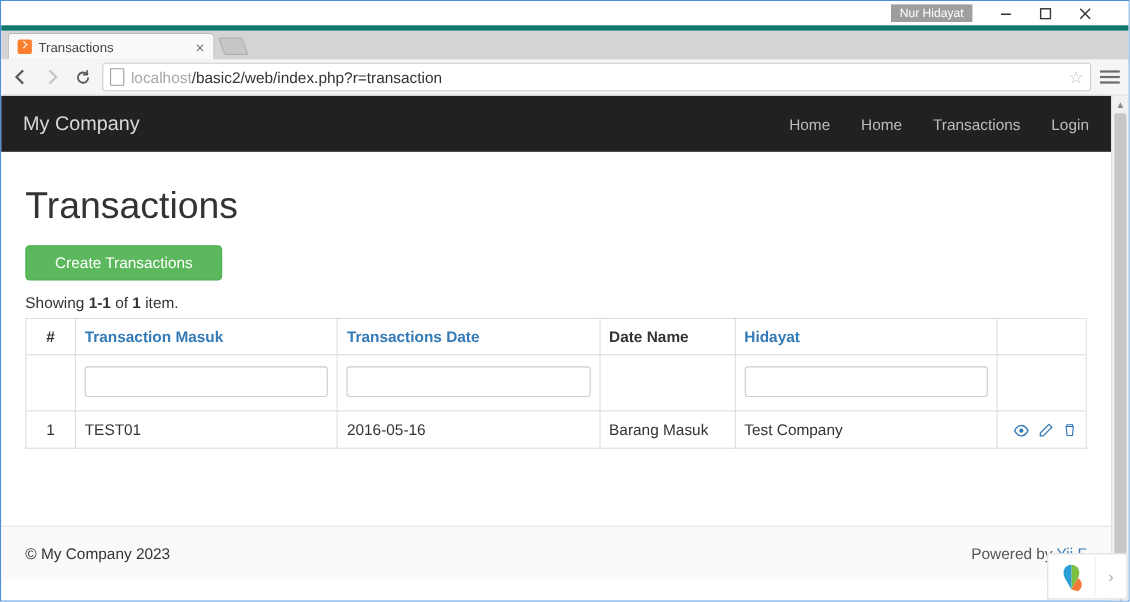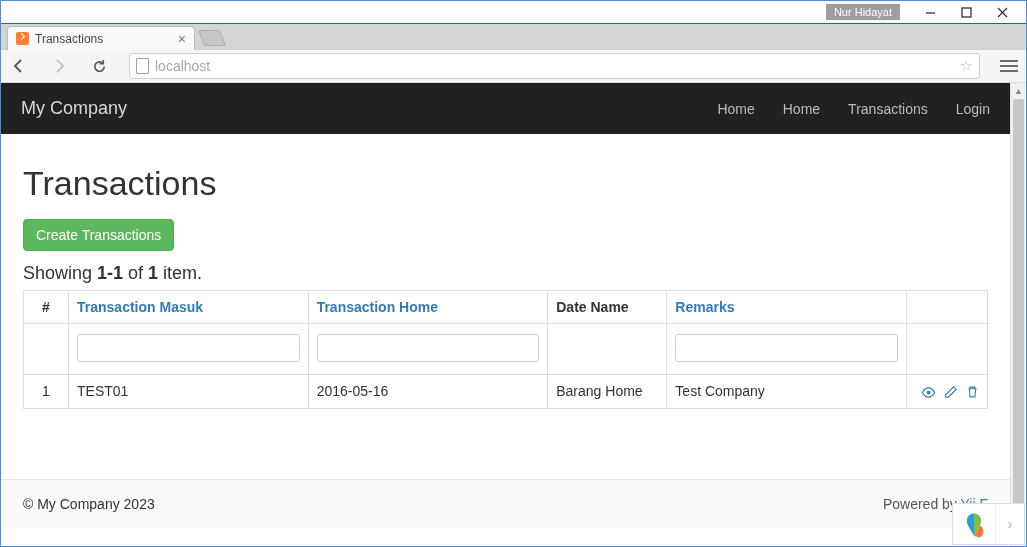--- a/index.html
+++ b/index.html
@@ -1,30 +1,30 @@
 <!DOCTYPE html>
 <html><head>
 <meta charset="utf-8">
 <style>
   html,body{margin:0;padding:0;font-family:Arial,Helvetica,sans-serif;font-size:14px;color:#333;background:#fff;}
   .window{width:1027px;height:547px;position:relative;border:1px solid #4a90d9;box-sizing:border-box;overflow:hidden;background:#fff;}
   
-  .os-titlebar{height:22px;background:#fff;display:flex;justify-content:flex-end;align-items:center;padding-right:6px;border-bottom:1px solid #0f766e;}
+  .os-titlebar{height:22px;background:#fff;display:flex;justify-content:flex-end;align-items:center;padding-right:22px;border-bottom:5px solid #0f766e;}
   .os-user-btn{background:#9e9e9e;color:#fff;font-size:11px;padding:0 8px;margin-right:12px;height:16px;display:flex;align-items:center;}
   .os-btn{width:36px;height:22px;display:flex;align-items:center;justify-content:center;}
   .os-btn svg{display:block;}
   
   .tabstrip{height:26px;background:#d4d4d4;display:flex;align-items:flex-end;padding-left:6px;position:relative;}
   .tab{background:#f9f9f9;border:1px solid #b9b9b9;border-bottom:none;border-top-left-radius:4px;border-top-right-radius:4px;height:23px;display:flex;align-items:center;padding:0 8px;min-width:170px;font-size:12px;color:#444;}
   .tab .favicon{width:13px;height:13px;background:#fc7e2f;border-radius:2px;margin-right:6px;position:relative;}
   .tab .favicon::after{content:"";position:absolute;left:3px;top:2px;width:4px;height:4px;border:1.5px solid #fff;border-top:none;border-left:none;transform:rotate(-45deg);}
   .tab .close{margin-left:auto;color:#777;font-size:14px;line-height:1;}
   .newtab{width:20px;height:14px;background:#c6c6c6;border:1px solid #aeaeae;border-radius:2px;margin-left:6px;margin-bottom:4px;transform:skewX(20deg);}
   
-  .toolbar{height:32px;background:#f5f5f5;border-bottom:1px solid #d9d9d9;display:flex;align-items:center;padding:0 8px;gap:20px;}
+  .toolbar{height:32px;background:#f5f5f5;border-bottom:1px solid #d9d9d9;display:flex;align-items:center;padding:0 8px;gap:8px;}
   .tbtn{width:20px;height:20px;display:flex;align-items:center;justify-content:center;color:#5c5c5c;}
   .tbtn.disabled{color:#bfbfbf;}
   .addrbar{flex:1;height:24px;border:1px solid #cfcfcf;border-radius:3px;background:#fff;display:flex;align-items:center;padding:0 6px;font-size:14px;}
   .addrbar .doc-icon{width:11px;height:14px;border:1px solid #9e9e9e;border-radius:1px;margin-right:6px;position:relative;}
   .addrbar .url-host{color:#a7a7a7;}
   .addrbar .url-path{color:#333;}
   .addrbar .star{margin-left:auto;color:#bdbdbd;font-size:15px;}
   .menu-btn{width:18px;display:flex;flex-direction:column;gap:3px;}
   .menu-btn span{height:2px;background:#6b6b6b;}
   
@@ -38,22 +38,22 @@
   .navbar .brand{color:#d8d8d8;font-size:18px;}
   .navbar .navlinks{margin-left:auto;display:flex;gap:28px;}
   .navbar .navlinks a{color:#bcbcbc;text-decoration:none;font-size:14px;}
   
   .content{padding:20px 22px;}
   .breadcrumb{background:#f5f5f5;border-radius:4px;padding:10px 15px;font-size:14px;margin-bottom:14px;}
   .breadcrumb a{color:#337ab7;text-decoration:none;}
   .breadcrumb .sep{color:#bdbdbd;margin:0 7px;}
   .breadcrumb .active{color:#777;}
   h1{font-size:34px;font-weight:500;margin:10px 0 16px;color:#333;}
-  .btn-success{background:#5cb85c;border:1px solid #4cae4c;color:#fff;border-radius:4px;padding:7px 12px;font-size:14px;display:inline-block;}
-  .summary{margin:12px 0 6px;font-size:18px;}
+  .btn-success{background:#5cb85c;border:1px solid #4cae4c;color:#fff;border-radius:4px;padding:7px 26px;font-size:14px;display:inline-block;}
+  .summary{margin:12px 0 6px;font-size:14px;}
   table{width:100%;border-collapse:collapse;border:1px solid #ddd;}
   th,td{border:1px solid #ddd;padding:8px;text-align:left;font-size:14px;vertical-align:middle;}
   th{background:#fff;font-weight:700;}
   th a{color:#337ab7;text-decoration:none;font-weight:700;}
   th.serial{width:28px;text-align:center;}
   td.serial{text-align:center;}
   .filter{width:100%;height:28px;border:1px solid #ccc;border-radius:3px;box-sizing:border-box;padding:0 6px;}
   .filter-row td{padding:10px 8px 12px;}
   td.actions{text-align:right;white-space:nowrap;color:#337ab7;width:64px;}
   td.actions span{cursor:pointer;margin-left:4px;display:inline-flex;vertical-align:middle;}
@@ -113,20 +113,21 @@
       </div>
     <div class="tbtn">
         <svg width="15" height="15" viewBox="0 0 16 16">
           <path d="M13 8a5 5 0 1 1-1.5-3.5" fill="none" stroke="#5a5a5a" stroke-width="1.8"></path>
           <path d="M12 1 L12 5 L8 5" fill="none" stroke="#5a5a5a" stroke-width="1.8"></path>
         </svg>
       </div>
     <div class="addrbar">
       <span class="doc-icon"></span>
       <span class="url-host">localhost</span>
+        <span class="url-path">/basic2/web/index.php?r=transaction</span>
       <span class="star">☆</span>
     </div>
     <div class="menu-btn">
         <span></span>
         <span></span>
         <span></span>
       </div>
   </div>
 
   <div class="viewport">
@@ -150,40 +151,40 @@
 
         <div class="summary">
           <span>Showing </span><b>1-1</b><span> of </span><b>1</b><span> item.</span>
         </div>
 
         <table>
           <thead>
             <tr>
               <th class="serial">#</th>
               <th><a>Transaction Masuk</a></th>
-              <th><a>Transaction Home</a></th>
+              <th><a>Transactions Date</a></th>
               <th>Date Name</th>
-              <th><a>Remarks</a></th>
+              <th><a>Hidayat</a></th>
               <th style="width:64px;"></th>
             </tr>
             <tr class="filter-row">
               <td></td>
               <td><input class="filter" style=""></td>
               <td><input class="filter" style=""></td>
               <td></td>
               <td><input class="filter" style=""></td>
               <td></td>
             </tr>
           </thead>
           <tbody>
             <tr>
               <td class="serial">1</td>
               <td>TEST01</td>
               <td>2016-05-16</td>
-              <td>Barang Home</td>
+              <td>Barang Masuk</td>
               <td>Test Company</td>
               <td class="actions">
                 <span title="View">
                     <svg width="15" height="15" viewBox="0 0 16 16">
                       <path d="M8 3C4 3 1.5 8 1.5 8S4 13 8 13s6.5-5 6.5-5S12 3 8 3z" fill="none" stroke="#337ab7" stroke-width="1.3"></path>
                       <circle cx="8" cy="8" r="2" fill="#337ab7"></circle>
                     </svg>
                   </span>
                 <span title="Update">
                     <svg width="14" height="14" viewBox="0 0 16 16">

